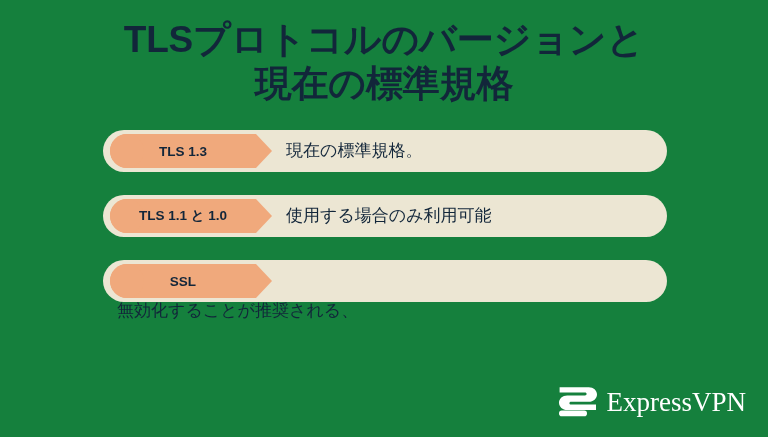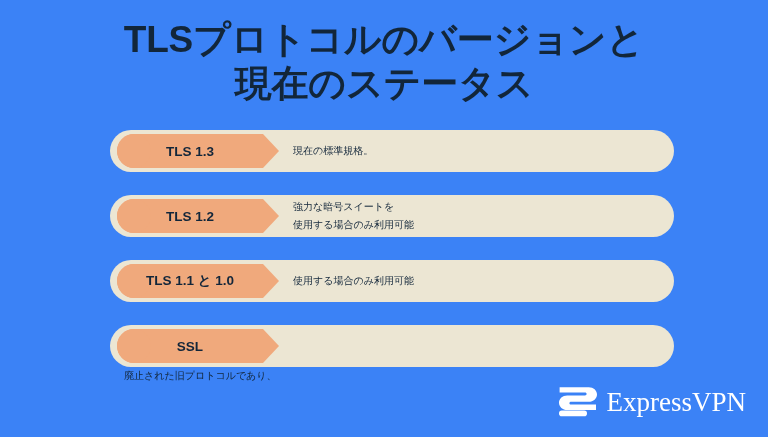--- a/index.html
+++ b/index.html
@@ -12,21 +12,21 @@
     overflow: hidden;
     background: #b7d0d4;
     font-family: "Liberation Sans", "DejaVu Sans", sans-serif;
     position: relative;
   }
 
   #infographic {
     width: 768px;
     height: 437px;
     position: relative;
-    background: #3b82f6;
+    background: #15803d;
     box-sizing: border-box;
   }
 
   
   .title-block {
     position: absolute;
     left: 0;
     top: 18px;
     width: 768px;
     text-align: center;
@@ -36,21 +36,21 @@
     font-weight: bold;
     font-size: 37px;
     line-height: 44px;
     letter-spacing: -0.2px;
     white-space: nowrap;
   }
 
   
   .rows {
     position: absolute;
-    left: 110px;
+    left: 103px;
     top: 130px;
     width: 564px;
   }
   .row {
     position: relative;
     height: 42px;
     margin-bottom: 23px;
     background: #ece6d3;
     border-radius: 21px;
     display: flex;
@@ -101,21 +101,21 @@
   .desc {
     flex: 1 1 auto;
     display: flex;
     flex-direction: column;
     justify-content: center;
     padding-left: 14px;
     padding-right: 12px;
     color: #12263a;
   }
   .desc-line {
-    font-size: 10px;
+    font-size: 17px;
     line-height: 18px;
     white-space: nowrap;
   }
 
   
   .logo {
     position: absolute;
     right: 22px;
     bottom: 18px;
     display: flex;
@@ -137,59 +137,50 @@
     white-space: nowrap;
   }
 </style>
 </head>
 <body>
 
 <div id="infographic">
 
   <div class="title-block">
     <div class="title-line">TLSプロトコルのバージョンと</div>
-    <div class="title-line">現在のステータス</div>
+    <div class="title-line">現在の標準規格</div>
   </div>
 
   <div class="rows">
 
     <div class="row">
       <div class="chip">
         <span class="chip-label">TLS 1.3</span>
       </div>
       <div class="desc">
         <div class="desc-line">現在の標準規格。</div>
       </div>
     </div>
 
-    <div class="row">
-      <div class="chip">
-        <span class="chip-label">TLS 1.2</span>
-      </div>
-      <div class="desc">
-        <div class="desc-line">強力な暗号スイートを</div>
-        <div class="desc-line">使用する場合のみ利用可能</div>
-      </div>
-    </div>
 
     <div class="row">
       <div class="chip">
         <span class="chip-label">TLS 1.1 と 1.0</span>
       </div>
       <div class="desc">
         <div class="desc-line">使用する場合のみ利用可能</div>
       </div>
     </div>
 
     <div class="row">
       <div class="chip">
         <span class="chip-label">SSL</span>
       </div>
       <div class="desc">
-        <div class="desc-line">廃止された旧プロトコルであり、</div>
+        <div class="desc-line">無効化することが推奨される、</div>
       </div>
     </div>
 
   </div>
 
   <div class="logo">
     <svg class="logo-mark" viewBox="0 0 40 34" aria-hidden="true">
       <path fill="#ffffff" d="M9.2 2.2h21.6c4.6 0 8.2 3.2 8.2 7.3 0 4.1-3.6 7.3-8.2 7.3H13.0c-0.9 0-1.6 0.6-1.6 1.4s0.7 1.4 1.6 1.4h25.0v5.4H9.2c-4.6 0-8.2-3.2-8.2-7.3 0-4.1 3.6-7.3 8.2-7.3h17.8c0.9 0 1.6-0.6 1.6-1.4s-0.7-1.4-1.6-1.4H1.6V2.2z"></path>
       <path fill="#ffffff" d="M1.0 25.6h28.6c4.6 0 8.2 3.2 8.2 0 0 0 0 5.9 0 5.9H1.0z" opacity="0"></path>
       <rect x="1.0" y="25.6" width="28.0" height="5.6" rx="2.8" fill="#ffffff"></rect>

